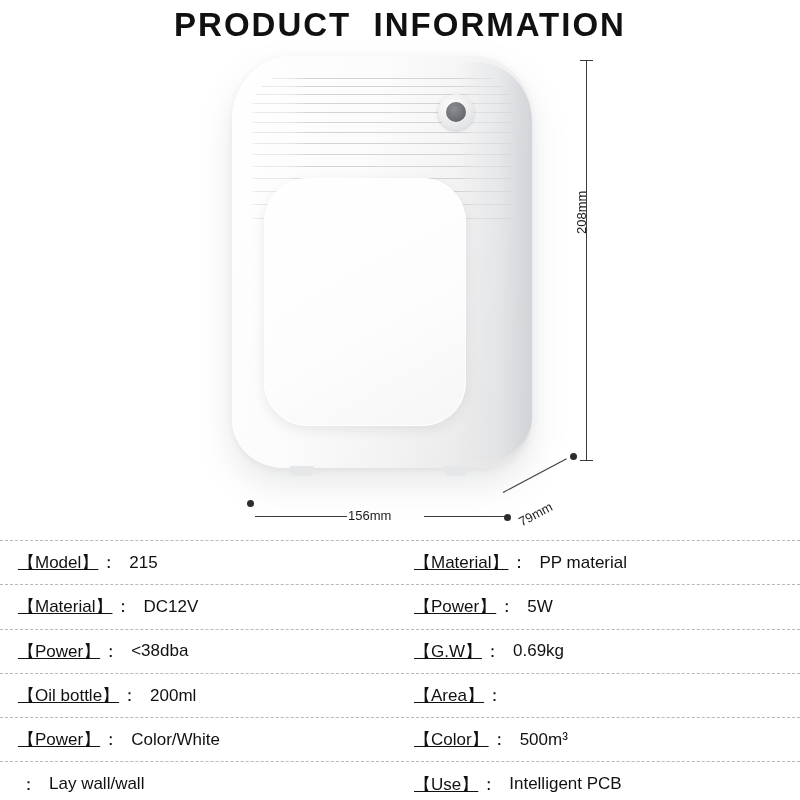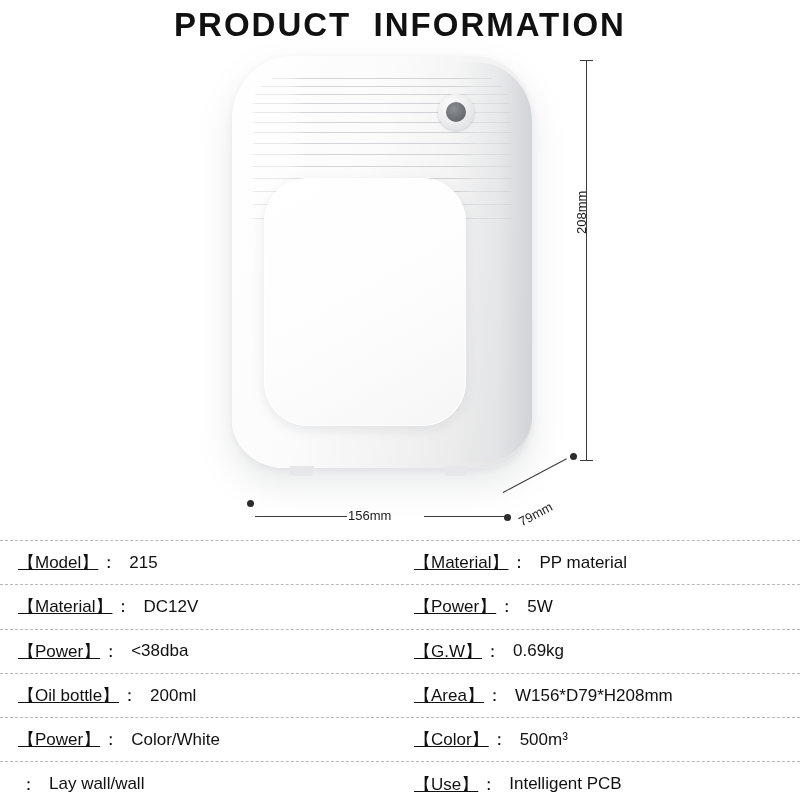--- a/index.html
+++ b/index.html
@@ -308,21 +308,20 @@
 
   <div class="spec-row">
     <div class="spec-cell left">
       <span class="spec-key">【Oil bottle】</span>
       <span class="spec-colon">：</span>
       <span class="spec-val">200ml</span>
     </div>
     <div class="spec-cell right">
       <span class="spec-key">【Area】</span>
       <span class="spec-colon">：</span>
-      <span class="spec-val">W156*D79*H208mm</span>
     </div>
   </div>
 
   <div class="spec-row">
     <div class="spec-cell left">
       <span class="spec-key">【Power】</span>
       <span class="spec-colon">：</span>
       <span class="spec-val">Color/White</span>
     </div>
     <div class="spec-cell right">

